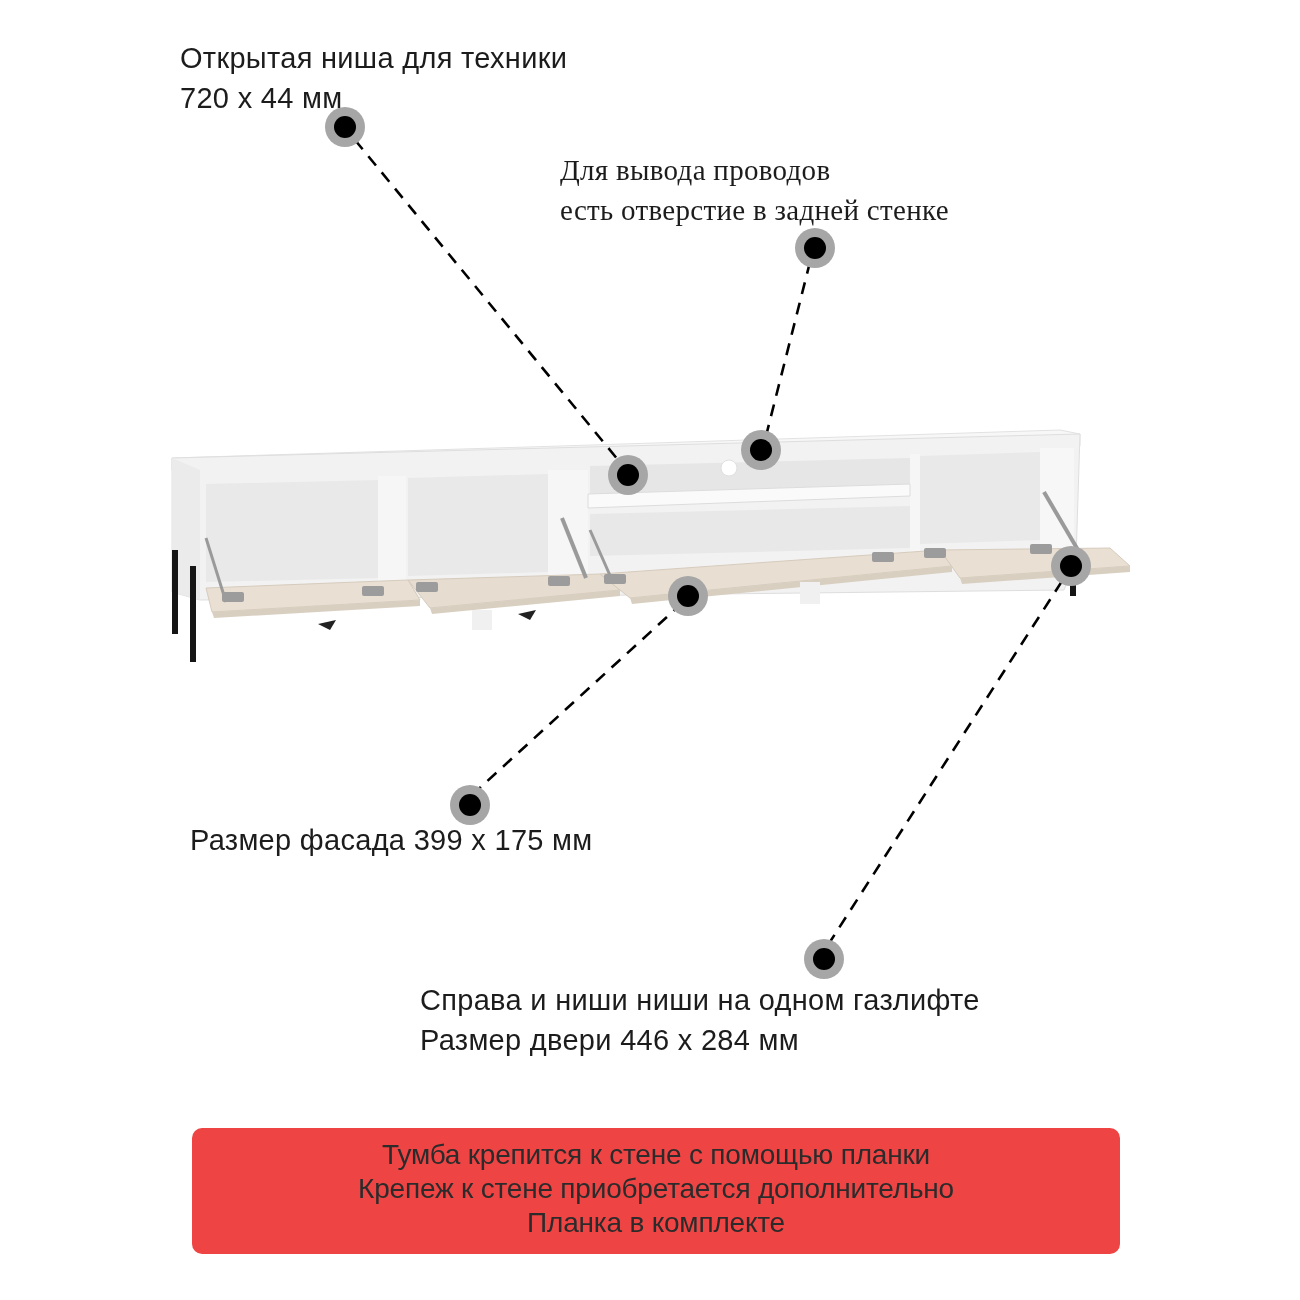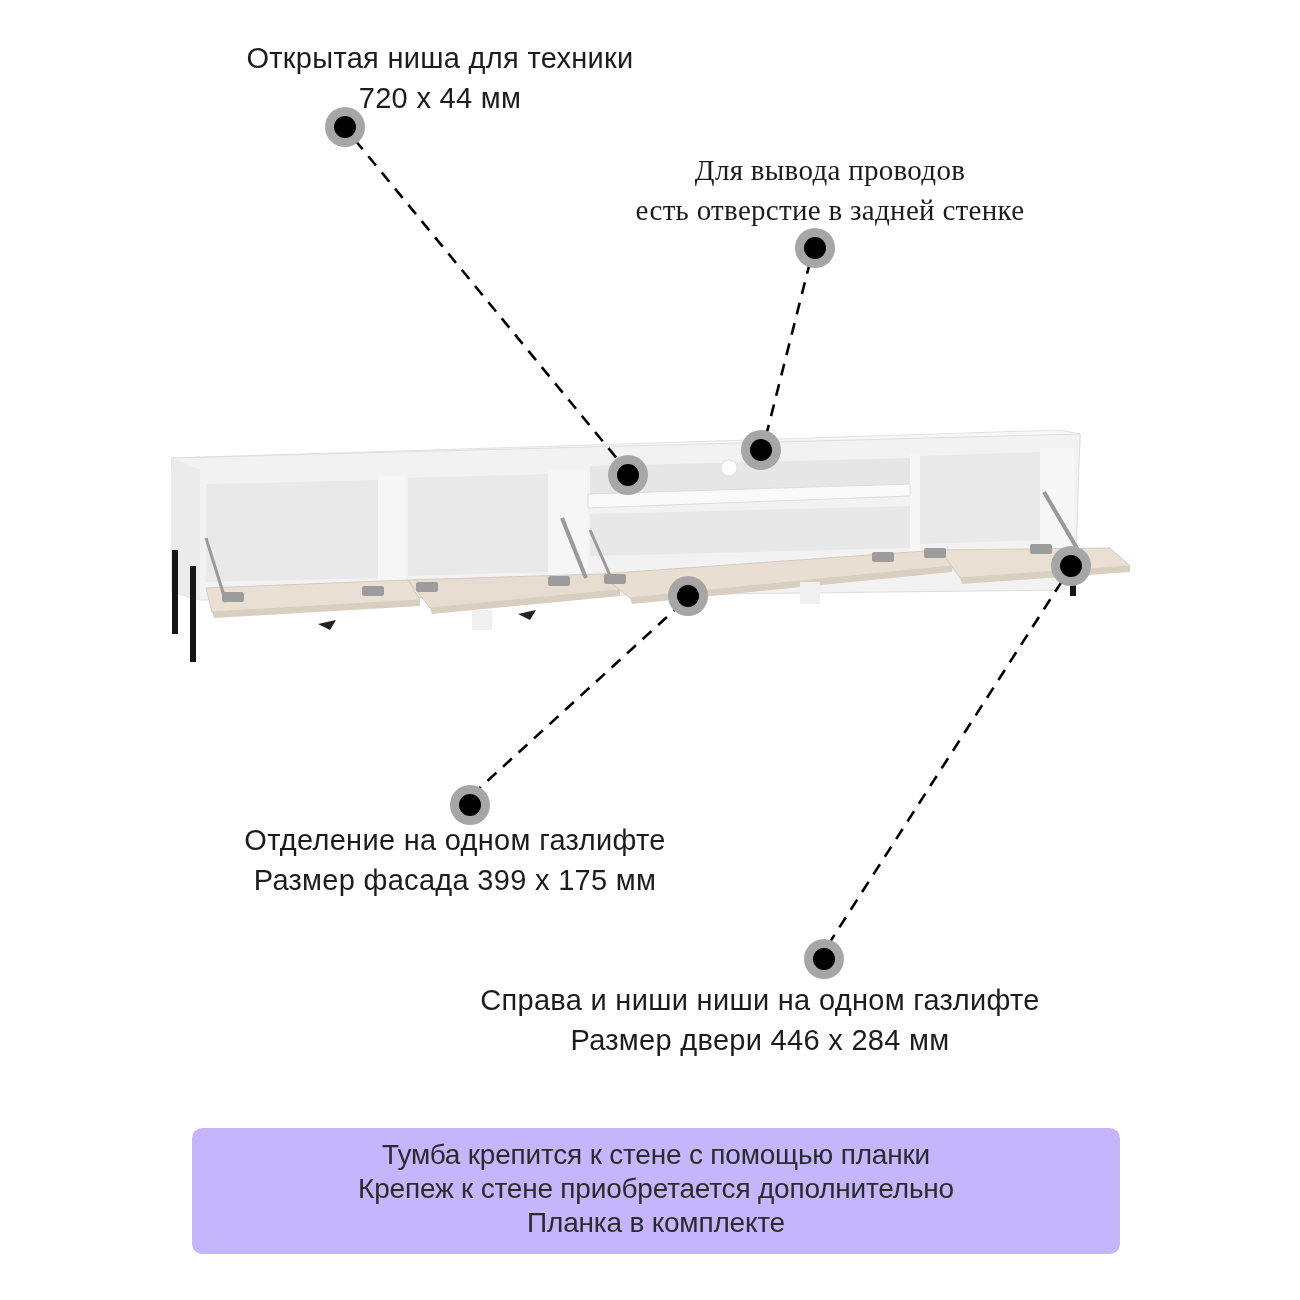--- a/index.html
+++ b/index.html
@@ -1,27 +1,27 @@
 <!DOCTYPE html>
 <html><head>
   <meta charset="utf-8">
   <style>
     html, body { margin: 0; padding: 0; background: #ffffff; }
     body { width: 1300px; height: 1300px; position: relative; overflow: hidden;
            font-family: "Liberation Sans", "DejaVu Sans", sans-serif; color: #1a1a1a; }
-    .label { position: absolute; text-align: center; font-size: 29px; line-height: 40px;
+    .label { position: absolute; font-size: 29px; line-height: 40px;
              letter-spacing: 0.3px; color: #1c1c1c; white-space: nowrap; }
     .label span { display: block; }
     #lbl-niche { left: 180px; top: 38px; width: 520px; }
     #lbl-wires { left: 560px; top: 150px; width: 540px; font-family: Liberation Serif, serif; }
     #lbl-compartment { left: 190px; top: 820px; width: 530px; }
     #lbl-doors { left: 420px; top: 980px; width: 680px; }
     .scene { position: absolute; left: 0; top: 0; width: 1300px; height: 1300px; }
     .note-box { position: absolute; left: 192px; top: 1128px; width: 928px; height: 126px;
-                background: #c4b5fd; border-radius: 10px; text-align: center;
+                background: #ef4444; border-radius: 10px; text-align: center;
                 font-size: 28px; line-height: 34px; color: #2b2b2b; padding-top: 10px; box-sizing: border-box;
                 font-family: "Liberation Sans", sans-serif; letter-spacing: -0.2px; }
     .note-box span { display: block; }
   </style>
 </head>
 <body>
 
 <svg class="scene" viewBox="0 0 1300 1300" xmlns="http://www.w3.org/2000/svg">
 
   <g>
@@ -131,21 +131,20 @@
   <span>Открытая ниша для техники</span>
   <span>720 х 44 мм</span>
 </div>
 
 <div class="label" id="lbl-wires">
   <span>Для вывода проводов</span>
   <span>есть отверстие в задней стенке</span>
 </div>
 
 <div class="label" id="lbl-compartment">
-  <span>Отделение на одном газлифте</span>
   <span>Размер фасада 399 х 175 мм</span>
 </div>
 
 <div class="label" id="lbl-doors">
   <span>Справа и ниши ниши на одном газлифте</span>
   <span>Размер двери 446 х 284 мм</span>
 </div>
 
 <div class="note-box">
   <span>Тумба крепится к стене с помощью планки</span>

